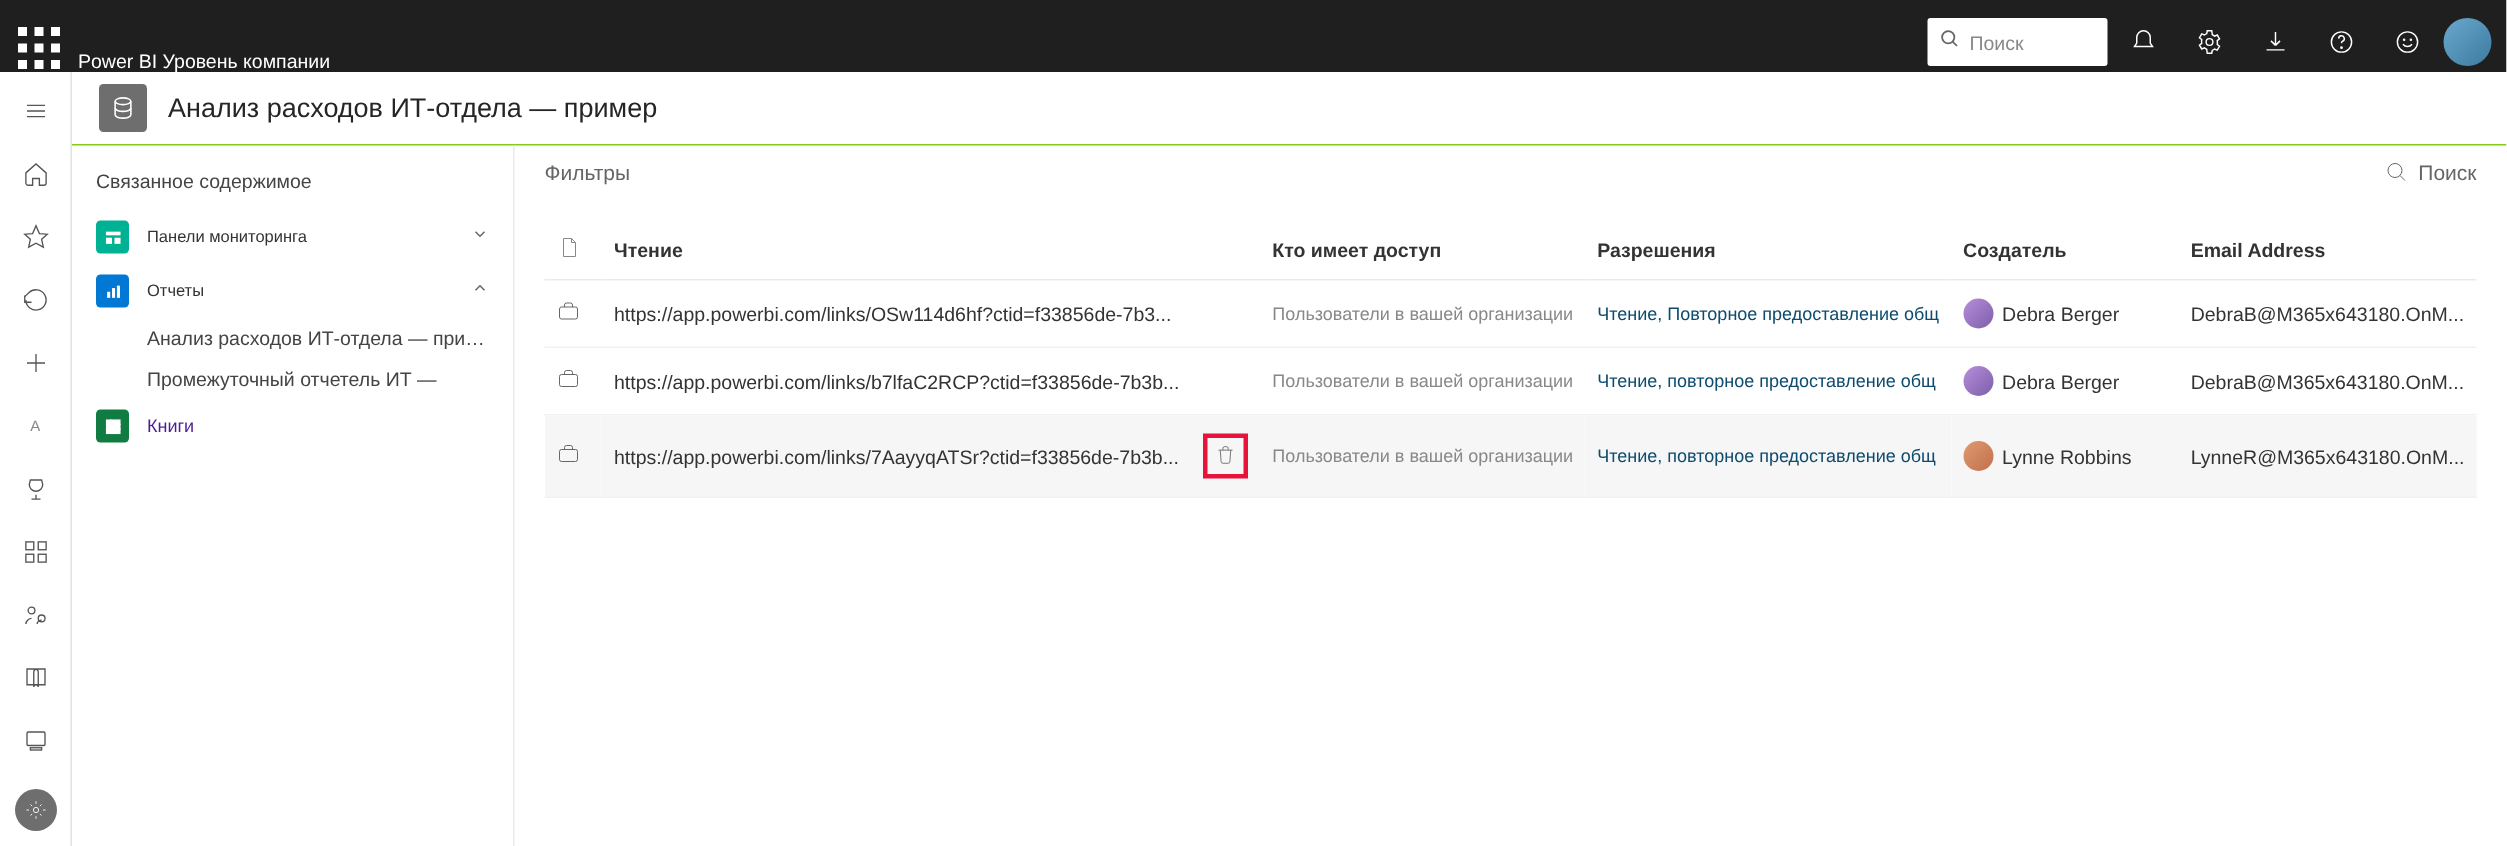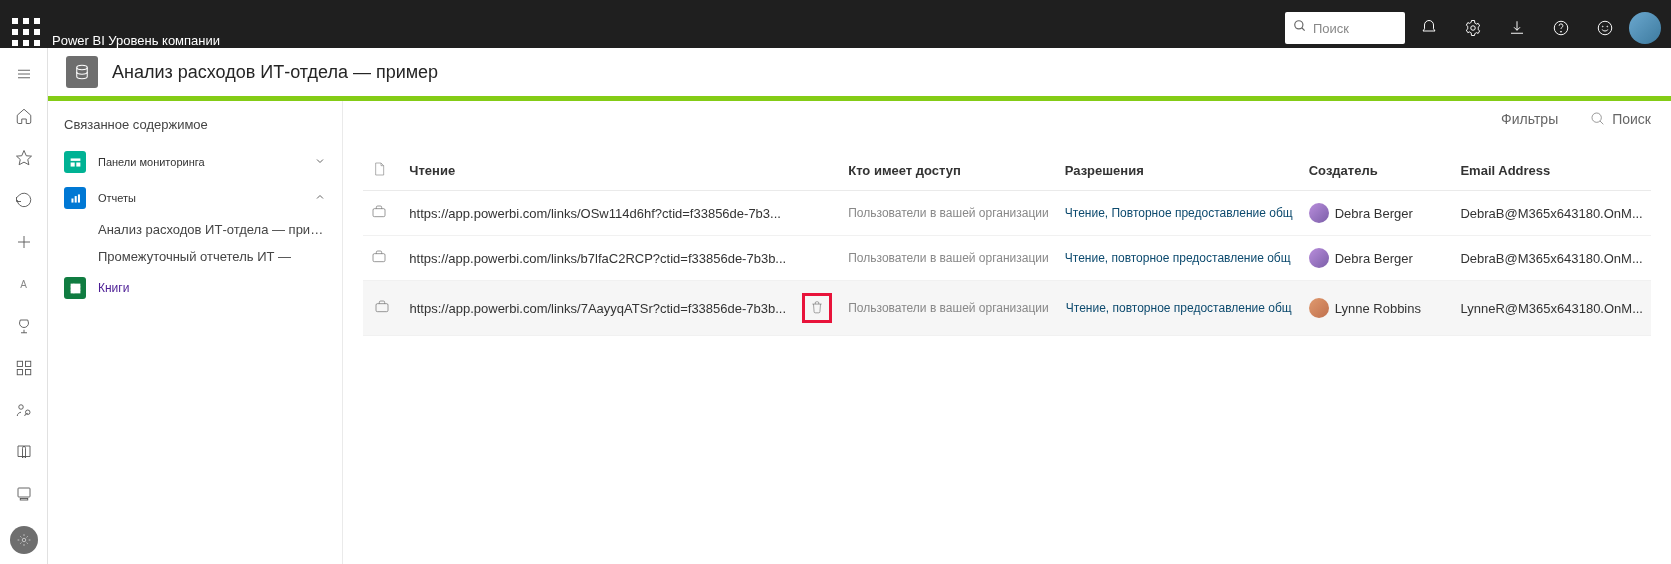--- a/index.html
+++ b/index.html
@@ -27,53 +27,53 @@
 .rail-admin { width: 28px; height: 28px; border-radius: 50%; background: #6e6e6e; color: #fff; display:flex; align-items:center; justify-content:center; margin-bottom: 10px;}
 .rail-admin svg { width:14px; height:14px; stroke:#fff; fill:none;}
 
 .workspace { flex: 1; display: flex; flex-direction: column; }
 
 .ws-header { height: 48px; display: flex; align-items: center; padding: 0 18px; gap: 14px; }
 .ws-icon { width: 32px; height: 32px; background: #6e6e6e; border-radius: 3px; display:flex; align-items:center; justify-content:center;}
 .ws-icon svg { width:18px; height:18px; stroke:#fff; fill:none; stroke-width:1.4;}
 .ws-title { font-size: 18px; color: #252525; }
 
-.ws-body { flex:1; display:flex; border-top: 5px solid #84cc16; }
+.ws-body { flex:1; display:flex; border-top: 1px solid #84cc16; }
 
 .sidepanel { width: 295px; border-right: 1px solid #eaeaea; padding: 10px 0; }
 .sp-title { font-size: 13px; color: #444; padding: 6px 16px 12px; }
 .sp-group { display:flex; align-items:center; padding: 7px 16px; cursor:pointer; }
 .sp-group .gicon { width:22px; height:22px; border-radius:3px; display:flex; align-items:center; justify-content:center; margin-right:12px;}
 .sp-group .gicon.teal { background:#00b294; }
 .sp-group .gicon.blue { background:#0078d4; }
 .sp-group .gicon.green { background:#107c41; }
 .sp-group .gicon svg { width:13px; height:13px; fill:#fff; }
 .sp-group .glabel { flex:1; font-size: 11px; color:#333; }
 .sp-group .chev { color:#666; }
 .sp-child { padding: 6px 16px 6px 50px; font-size: 13px; color:#444; cursor:pointer; white-space: nowrap; overflow:hidden; text-overflow:ellipsis;}
 .sp-group.books .glabel { font-size: 12px; color:#4c1d95; }
 
 .main { flex:1; display:flex; flex-direction:column; }
-.main-toolbar { height: 36px; display:flex; align-items:center; justify-content:flex-end; padding: 0 20px; gap: 32px; }
+.main-toolbar { height: 36px; display:flex; align-items:center; justify-content:space-between; padding: 0 20px; gap: 4px; }
 .mt-item { color:#666; font-size: 14px; cursor:pointer; display:flex; align-items:center; gap:6px;}
 .mt-item svg { width:16px; height:16px; stroke:#666; fill:none;}
 
 .tabs { display:flex; align-items:flex-end; padding: 10px 20px 0 20px; gap: 0; }
 .tab { padding: 8px 14px; font-size: 14px; color:#555; cursor:pointer; position:relative; }
 .tab.active { color:#222; }
 .tab.active::after { content:''; position:absolute; left:6px; right:6px; bottom:0; height:2px; background:#f2c811; }
 .red-callout { border: 3px solid #e8133a; }
 .tab-callout { margin: 0 6px 0 0; }
 
 .table-wrap { flex:1; padding: 14px 20px 0 20px; }
 table { width:100%; border-collapse: collapse; font-size: 13px; color:#333; }
 thead th { text-align:left; font-weight:600; padding: 10px 8px; border-bottom: 1px solid #eaeaea; font-size:13px; }
 thead th.email { font-weight:700; }
 tbody td { padding: 12px 8px; border-bottom: 1px solid #f1f1f1; white-space: nowrap; overflow:hidden; text-overflow: ellipsis; }
-tbody tr.highlight { background:#f6f6f6;text-align:center; }
+tbody tr.highlight { background:#f6f6f6; }
 .link-icon svg { width:16px; height:16px; stroke:#666; fill:none; }
 .user-cell { display:flex; align-items:center; gap:6px; }
 .user-av { width:20px; height:20px; border-radius:50%; background: linear-gradient(135deg,#b98edc,#7b5ea8);}
 .delete-cell { width: 40px; text-align:center; }
 .delete-callout { display:inline-flex; width:30px; height:30px; align-items:center; justify-content:center; border:3px solid #e8133a;}
 .delete-callout svg { width:14px; height:14px; stroke:#666; fill:none;}
 .col-type { width:46px; }
 .col-link { width:380px; max-width:380px; }
 .col-who { width:190px; max-width:190px; }
 .col-perm { width:200px; max-width:200px; }

